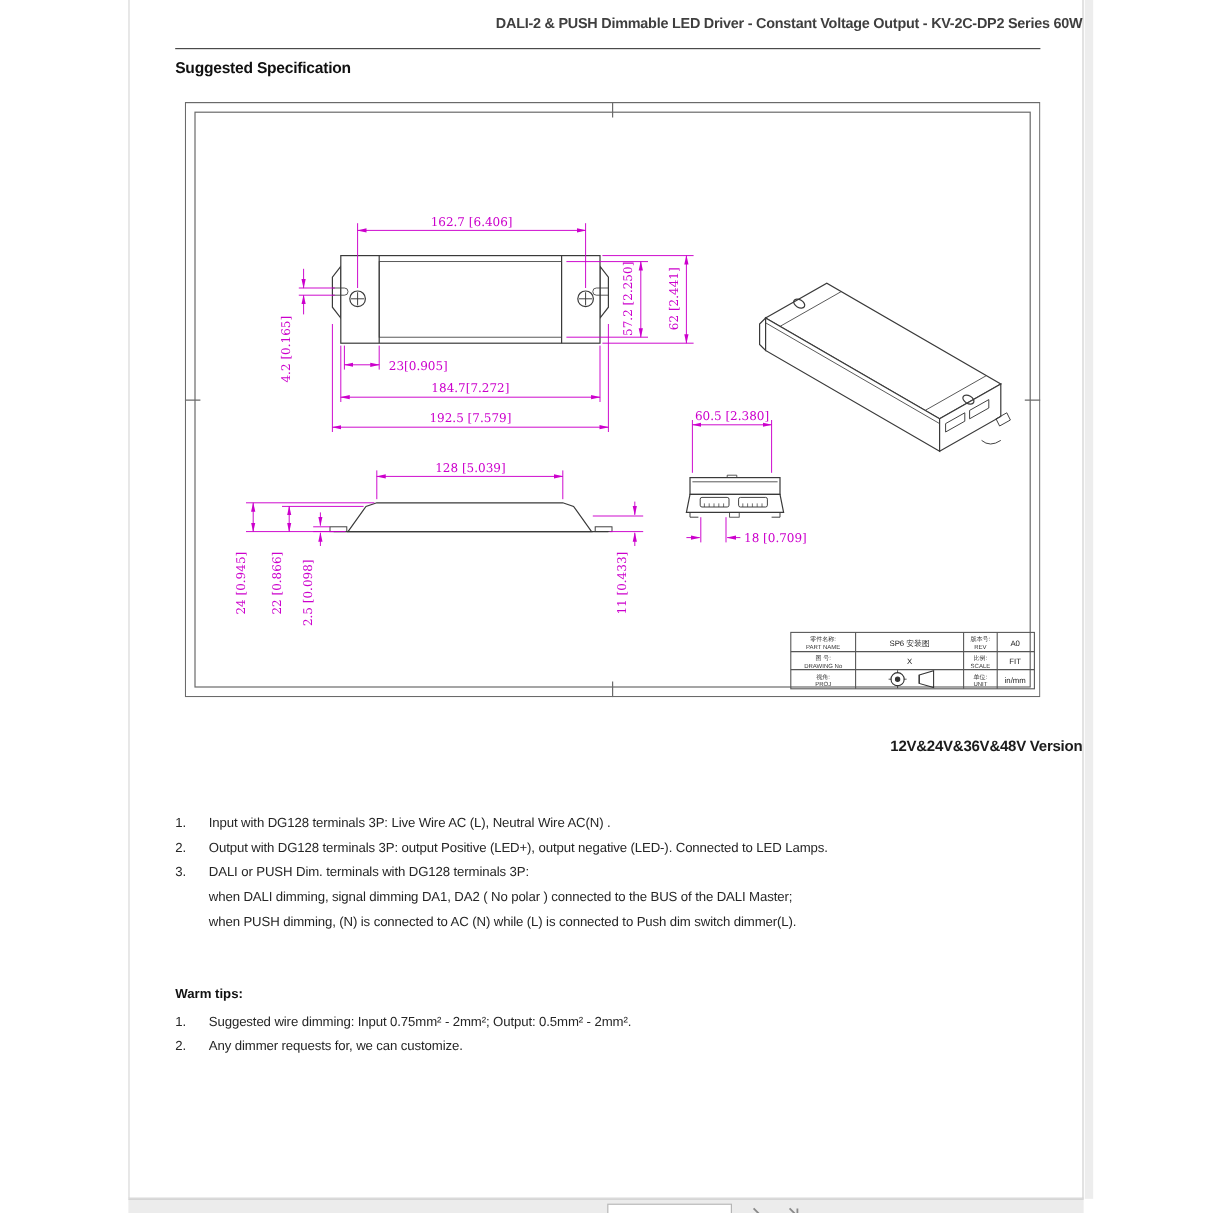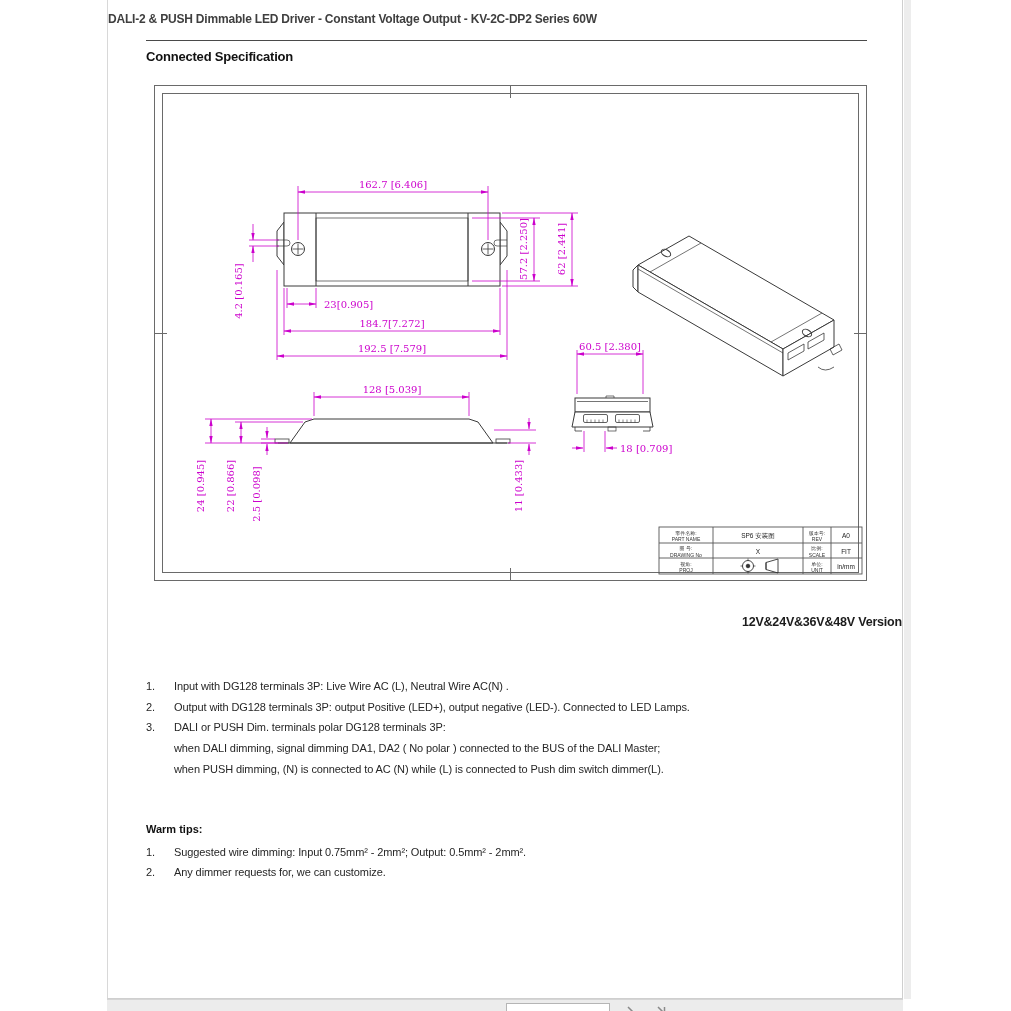--- a/index.html
+++ b/index.html
@@ -11,21 +11,21 @@
   .page{
     position:absolute;left:107px;top:0;width:796px;height:999px;
     background:#ffffff;
     border-left:1px solid #d8d8d8;border-right:1px solid #cfcfcf;border-bottom:1px solid #cfcfcf;
     box-sizing:border-box;
   }
   .page-right-shadow{
     position:absolute;left:904px;top:0;width:7px;height:999px;background:#ededed;
   }
   .doc-title{
-    position:absolute;left:0;top:12px;width:100%;text-align:left;
+    position:absolute;left:0;top:12px;width:100%;text-align:right;
     font-size:12px;font-weight:bold;color:#3f3f3f;letter-spacing:-0.2px;
   }
   .header-rule{
     position:absolute;left:38px;top:40px;width:721px;height:1px;background:#4a4a4a;
   }
   .section-title{
     position:absolute;left:38px;top:49px;margin:0;
     font-size:13px;font-weight:bold;color:#111;letter-spacing:-0.2px;
   }
   .drawing{position:absolute;left:46px;top:85px;}
@@ -53,21 +53,21 @@
     border:1px solid #b5b5b5;background:#fff;box-sizing:border-box;font-size:10px;
   }
 </style>
 </head>
 <body>
 
 <div class="page">
 
   <div class="doc-title">DALI-2 &amp; PUSH Dimmable LED Driver - Constant Voltage Output - KV-2C-DP2 Series 60W</div>
   <div class="header-rule"></div>
-  <h2 class="section-title">Connected Specification</h2>
+  <h2 class="section-title">Suggested Specification</h2>
 
   <svg class="drawing" width="713" height="496" viewBox="0 0 713 496">
     <defs>
       <marker id="ma" viewBox="0 0 10 6" refX="9.3" refY="3" markerWidth="10" markerHeight="6" orient="auto-start-reverse">
         <path d="M0,0.8 L10,3 L0,5.2 Z" fill="#cc00cc"></path>
       </marker>
     </defs>
 
     <g stroke="#6a6a6a" fill="none" stroke-width="1">
       <rect x="0.5" y="0.5" width="712" height="495"></rect>
@@ -244,21 +244,21 @@
   <div class="note-row" style="top:680px">
     <span class="note-num">1.</span>
     <span class="note-text">Input with DG128 terminals 3P: Live Wire AC (L), Neutral Wire AC(N) .</span>
   </div>
   <div class="note-row" style="top:701px">
     <span class="note-num">2.</span>
     <span class="note-text">Output with DG128 terminals 3P: output Positive (LED+), output negative (LED-). Connected to LED Lamps.</span>
   </div>
   <div class="note-row" style="top:721px">
     <span class="note-num">3.</span>
-    <span class="note-text">DALI or PUSH Dim. terminals polar DG128 terminals 3P:</span>
+    <span class="note-text">DALI or PUSH Dim. terminals with DG128 terminals 3P:</span>
   </div>
   <div class="note-row" style="top:742px">
     <span class="note-text">when DALI dimming, signal dimming DA1, DA2 ( No polar ) connected to the BUS of the DALI Master;</span>
   </div>
   <div class="note-row" style="top:763px">
     <span class="note-text">when PUSH dimming, (N) is connected to AC (N) while (L) is connected to Push dim switch dimmer(L).</span>
   </div>
 
   <h3 class="warm-heading" style="top:823px">Warm tips:</h3>
   <div class="note-row" style="top:846px">

